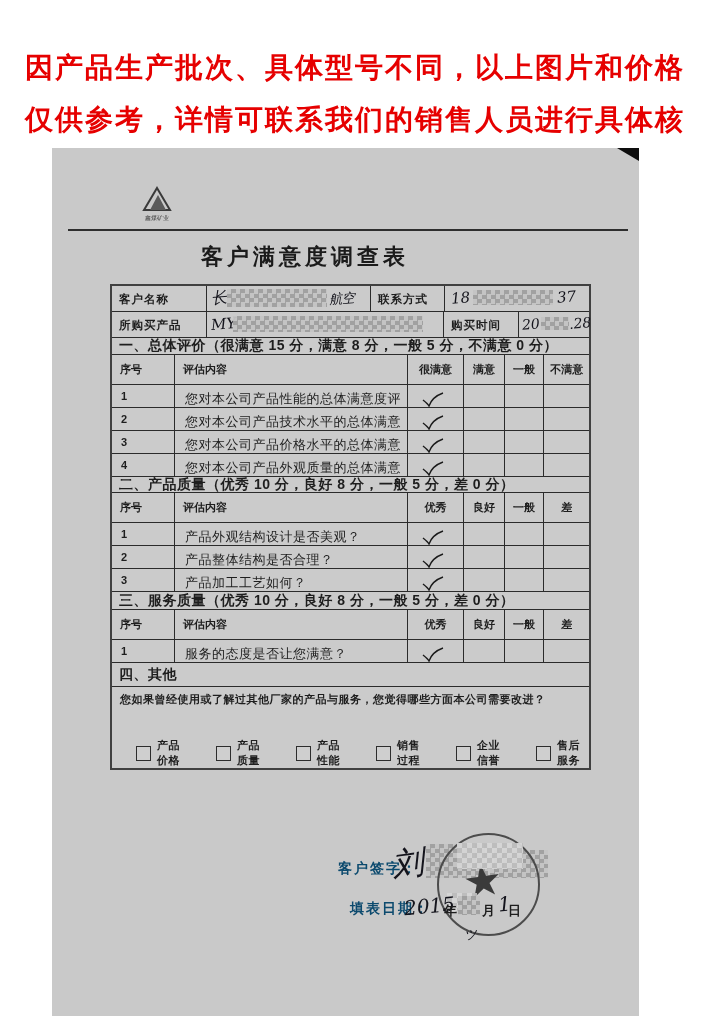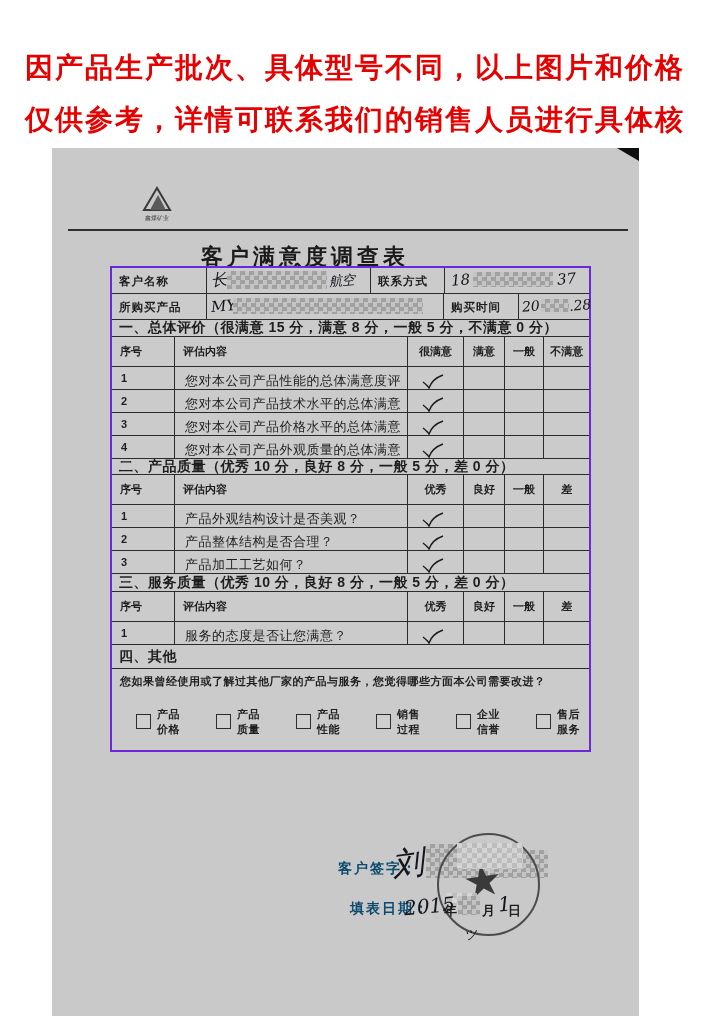--- a/index.html
+++ b/index.html
@@ -19,22 +19,22 @@
 
   .logo { position:absolute; left:88px; top:38px; width:34px; text-align:center; }
   .logo-text { font-size:6px; color:#3a3a3a; letter-spacing:0; margin-top:-2px; }
   .company { position:absolute; left:112px; top:57px; font-size:15px; font-weight:600;
     letter-spacing:1.5px; color:#2a2a2a; }
   .rule { position:absolute; left:16px; top:81px; width:560px; height:2px; background:#2e2e2e; }
   .form-title { position:absolute; left:0; top:94px; width:506px; text-align:center;
     font-size:22px; font-weight:bold; letter-spacing:4px; color:#1b1b1b; }
 
   
-  .form { position:absolute; left:58px; top:118px; width:481px;
-    border:2px solid #6d28d9; background:#cbcbcb; }
+  .form { position:absolute; left:58px; top:136px; width:481px;
+    border:2px solid #404040; background:#cbcbcb; }
   .trow { display:grid; border-bottom:1.5px solid #2b2b2b; position:relative; }
   .trow:last-child { border-bottom:none; }
   .cell { border-right:1.5px solid #2b2b2b; overflow:hidden; position:relative; }
   .cell:last-child { border-right:none; }
   .custcols1 { grid-template-columns:95px 164px 74px 146.5px; height:26px; }
   .custcols2 { grid-template-columns:95px 237px 75px 72.5px; height:26px; }
   .tcols { grid-template-columns:63px 233px 56px 41px 39px 45.5px; }
   .lbl { font-size:11.5px; font-weight:bold; padding:6px 0 0 7px; letter-spacing:1px; }
   .hdr { height:30px; }
   .hdr .cell { font-size:11px; font-weight:bold; padding-top:7px; }
@@ -45,21 +45,21 @@
   .drow .c-content { font-size:13px; padding:5px 0 0 10px; letter-spacing:0.5px; }
   .introrow { height:76px; border-bottom:1.5px solid #2b2b2b; }
   .intro { font-size:11px; line-height:14.4px; text-align:justify; padding:3px 8px 0 8px;
     text-indent:2em; letter-spacing:0.3px; color:#222; }
   .secrow { border-bottom:1.5px solid #2b2b2b; font-size:14px; font-weight:bold;
     padding-left:7px; letter-spacing:0.5px; display:flex; align-items:center; }
   .sec1 { height:17px; } .sec2 { height:16px; } .sec3 { height:18px; }
   .sec4 { height:24px; }
   .qrow { height:22px; border-bottom:none; font-size:11px; font-weight:bold;
     padding:5px 0 0 8px; letter-spacing:0.5px; }
-  .cbrow { height:59px; display:flex; align-items:center; padding:14px 0 12px 24px; gap:27px; }
+  .cbrow { height:59px; display:flex; align-items:flex-end; padding:14px 0 0 24px; gap:27px; }
   .cbitem { display:flex; align-items:center; gap:6px; }
   .cbbox { width:15px; height:15px; border:1.7px solid #2d2d2d; background:#cfcfcf; flex:0 0 auto; }
   .cblabel { font-size:11px; font-weight:600; letter-spacing:0.5px; }
   .check { position:absolute; left:12px; top:6px; width:26px; height:18px; }
 
   
   .hw { position:absolute; font-family:"DejaVu Serif","Liberation Serif",serif;
     font-style:italic; color:#14141c; transform:rotate(-5deg); white-space:nowrap; }
   .blur { position:absolute;
     background:repeating-conic-gradient(#bdbdbd 0% 25%, #d6d6d6 0% 50%) 0 0/10px 10px;

